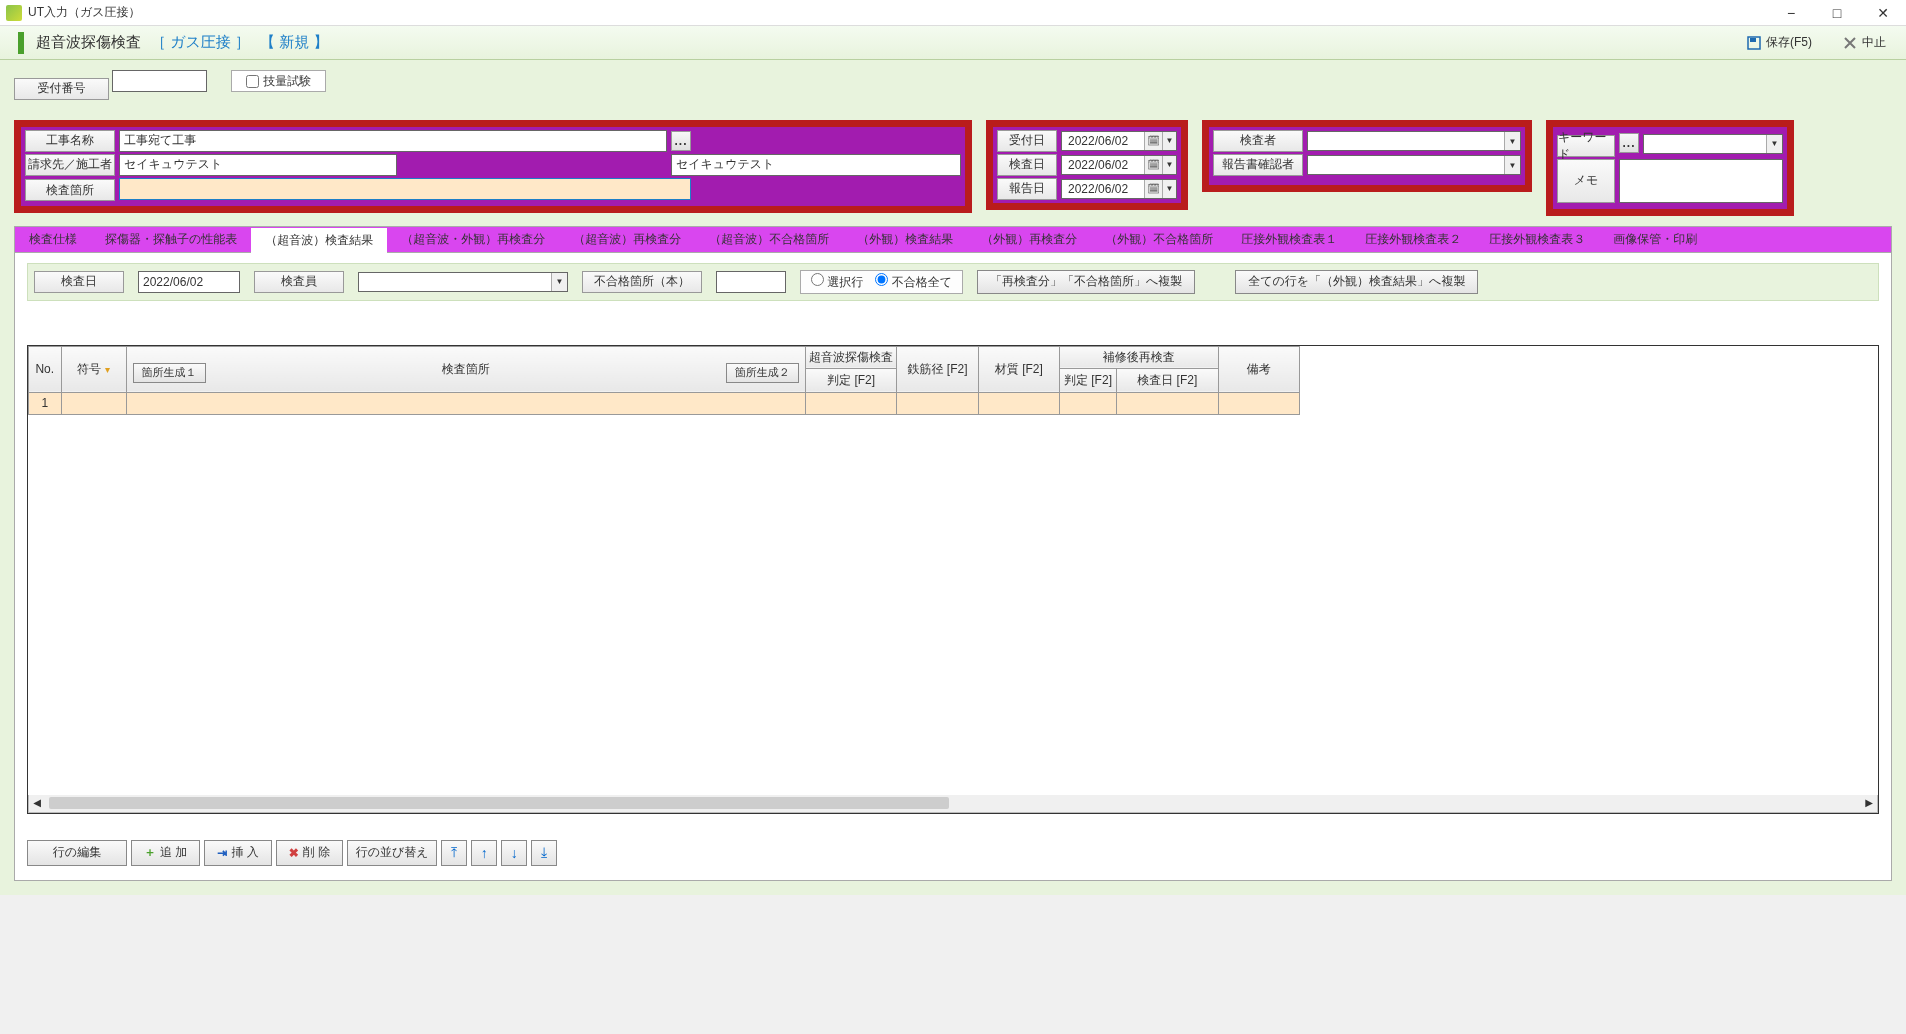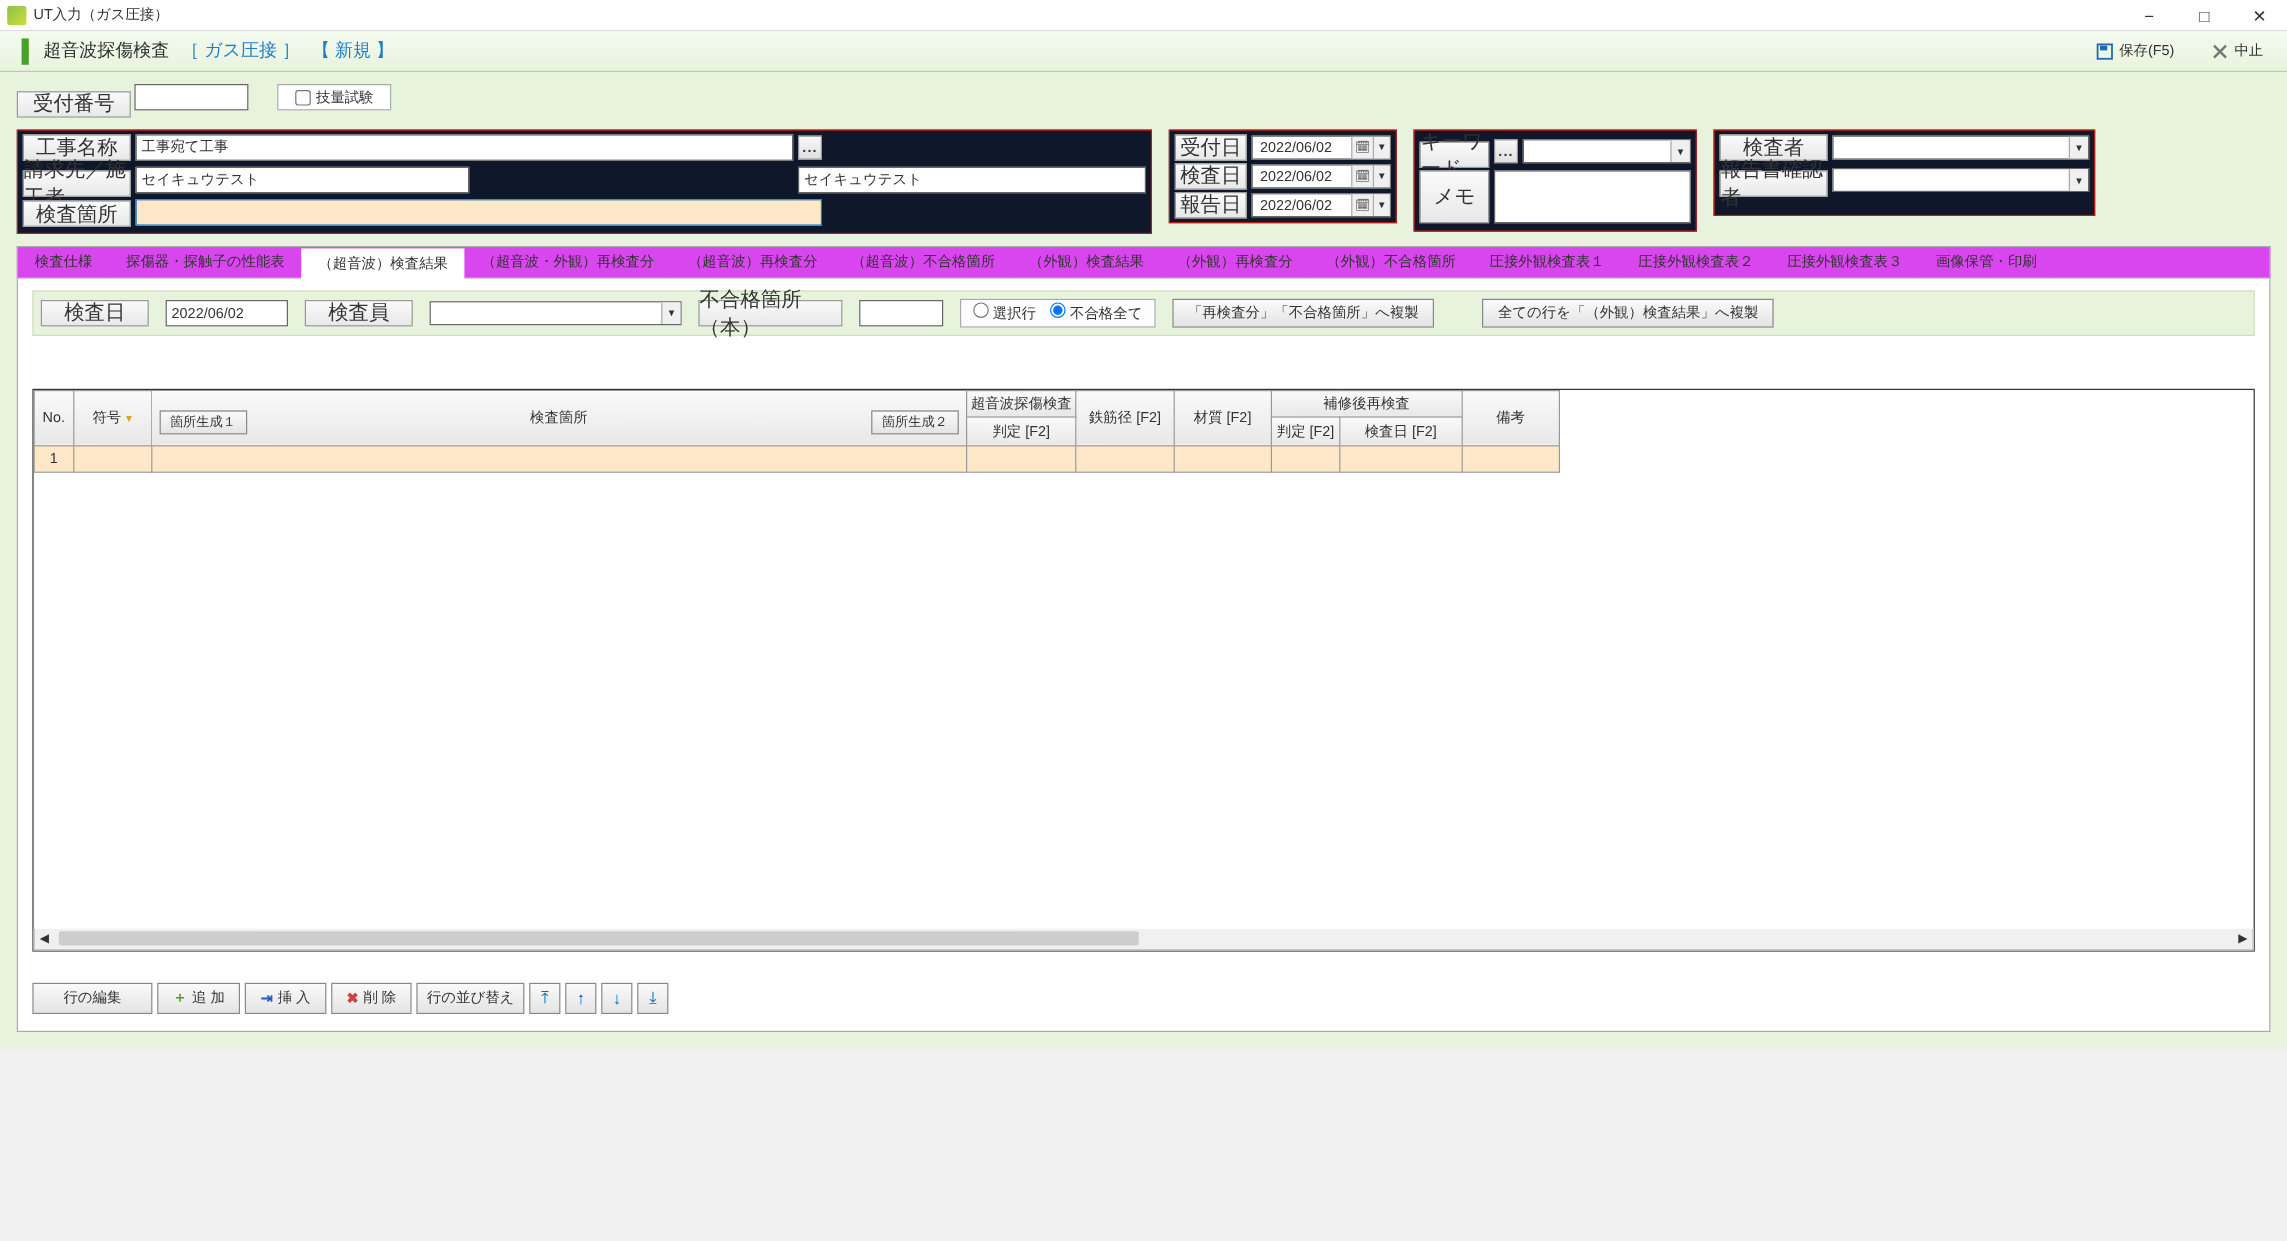--- a/index.html
+++ b/index.html
@@ -10,26 +10,26 @@
     .titlebar .winbtn { width: 46px; height: 26px; display: flex; align-items: center; justify-content: center; font-size: 14px; }
     .headerbar { height: 34px; background: linear-gradient(#f4fbf0,#e8f3dd); border-bottom: 1px solid #b8d0a0; display: flex; align-items: center; padding: 0 12px 0 18px; }
     .headerbar .green-bar { width: 6px; height: 22px; background: #4aa02c; margin-right: 12px; }
     .headerbar .htitle { font-size: 15px; color: #333; }
     .headerbar .hsub { font-size: 15px; color: #1e7fc8; margin-left: 10px; }
     .headerbar .spacer { flex: 1; }
     .headerbar .hbtn { display: flex; align-items: center; gap: 4px; padding: 2px 8px; cursor: pointer; margin-left: 14px; text-align: center; }
     .headerbar .hbtn svg { width: 16px; height: 16px; }
     .content { background: #e8f3dd; padding: 10px 14px 14px 14px; }
     .top-row { display: flex; gap: 24px; margin-bottom: 10px; }
-    .label-box { display: inline-flex; align-items: center; justify-content: center; height: 22px; width: 95px; border: 1px solid #999; background: linear-gradient(#fafafa,#e8e8e8); font-size: 17px; }
+    .label-box { display: inline-flex; align-items: center; justify-content: center; height: 22px; width: 95px; border: 1px solid #999; background: linear-gradient(#fafafa,#e8e8e8); font-size: 12px; }
     .input-box { height: 22px; border: 1px solid #666; background: #fff; padding: 0 4px; display: inline-flex; align-items: center; }
     .input-box.ro { background: #fff; }
     .input-box.hl { background: #ffe8c8; }
     .check-box { display: inline-flex; align-items: center; justify-content: center; height: 22px; width: 95px; border: 1px solid #aaa; background: #fff; gap: 4px; }
-    .panel { border: 1px solid #b91c1c; background: #0f172a; padding: 2px; display: inline-block; vertical-align: top; }
+    .panel { border: 7px solid #b91c1c; background: #a21caf; padding: 2px; display: inline-block; vertical-align: top; margin-top: 10px; }
     .panel table { border-collapse: collapse; }
     .panel td { padding: 1px 2px; vertical-align: middle; }
     .date-field { display: inline-flex; align-items: center; border: 1px solid #666; background: #fff; height: 20px; }
     .date-field .dt { padding: 0 6px; width: 82px; }
     .date-field .cal { width: 18px; height: 18px; display: flex; align-items: center; justify-content: center; border-left: 1px solid #aaa; background: #f0f0f0; font-size: 10px; }
     .date-field .dd { width: 14px; height: 18px; display: flex; align-items: center; justify-content: center; border-left: 1px solid #aaa; background: #f0f0f0; font-size: 8px; }
     .combo { display: inline-flex; align-items: center; border: 1px solid #666; background: #fff; height: 20px; }
     .combo .val { flex: 1; padding: 0 4px; }
     .combo .dd { width: 16px; height: 18px; display: flex; align-items: center; justify-content: center; background: #f0f0f0; border-left: 1px solid #aaa; font-size: 8px; }
     .ellipsis-btn { width: 20px; height: 20px; border: 1px solid #999; background: linear-gradient(#f8f8f8,#e0e0e0); display: inline-flex; align-items: center; justify-content: center; font-weight: bold; letter-spacing: 1px; }
@@ -155,55 +155,55 @@
           <td><span class="date-field">
                   <span class="dt">2022/06/02</span>
                   <span class="cal">🗓</span>
                   <span class="dd">▼</span>
                 </span></td>
         </tr>
       </tbody>
         </table>
     </div>
 
+    <div class="panel" style="height:72px;">
+      <table>
+        <tbody>
+            <tr>
+          <td><span class="label-box" style="width:90px;">検査者</span></td>
+          <td><span class="combo" style="width:214px;">
+                  <span class="val"></span>
+                  <span class="dd">▼</span>
+                </span></td>
+        </tr>
+        <tr>
+          <td><span class="label-box" style="width:90px;">報告書確認者</span></td>
+          <td><span class="combo" style="width:214px;">
+                  <span class="val"></span>
+                  <span class="dd">▼</span>
+                </span></td>
+        </tr>
+      </tbody>
+        </table>
+    </div>
+
     <div class="panel">
       <table>
         <tbody>
             <tr>
           <td><span class="label-box" style="width:58px;">キーワード</span></td>
           <td><span class="ellipsis-btn" style="height:20px;">...</span></td>
           <td><span class="combo" style="width:140px;">
                   <span class="val"></span>
                   <span class="dd">▼</span>
                 </span></td>
         </tr>
         <tr>
           <td style="vertical-align:top;"><span class="label-box" style="width:58px;height:44px;">メモ</span></td>
           <td colspan="2"><textarea class="memo" style="width: 164px;"></textarea></td>
-        </tr>
-      </tbody>
-        </table>
-    </div>
-
-    <div class="panel" style="height:72px;">
-      <table>
-        <tbody>
-            <tr>
-          <td><span class="label-box" style="width:90px;">検査者</span></td>
-          <td><span class="combo" style="width:214px;">
-                  <span class="val"></span>
-                  <span class="dd">▼</span>
-                </span></td>
-        </tr>
-        <tr>
-          <td><span class="label-box" style="width:90px;">報告書確認者</span></td>
-          <td><span class="combo" style="width:214px;">
-                  <span class="val"></span>
-                  <span class="dd">▼</span>
-                </span></td>
         </tr>
       </tbody>
         </table>
     </div>
   </div>
 
   <div style="height:10px;"></div>
 
   <div class="tabs">
     <div class="tab">検査仕様</div>

